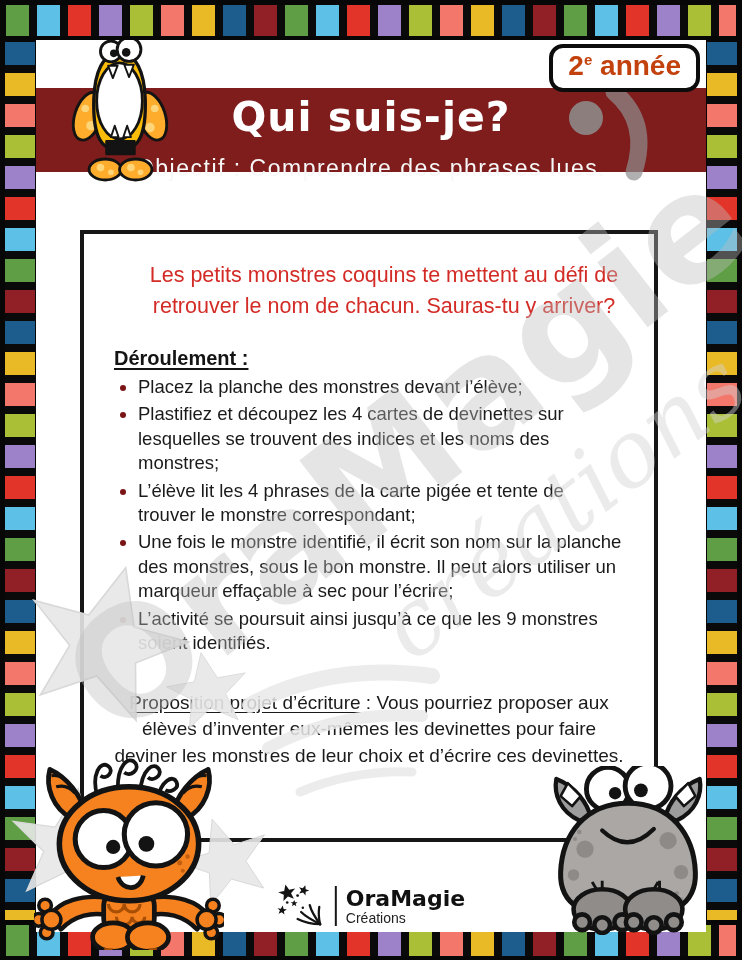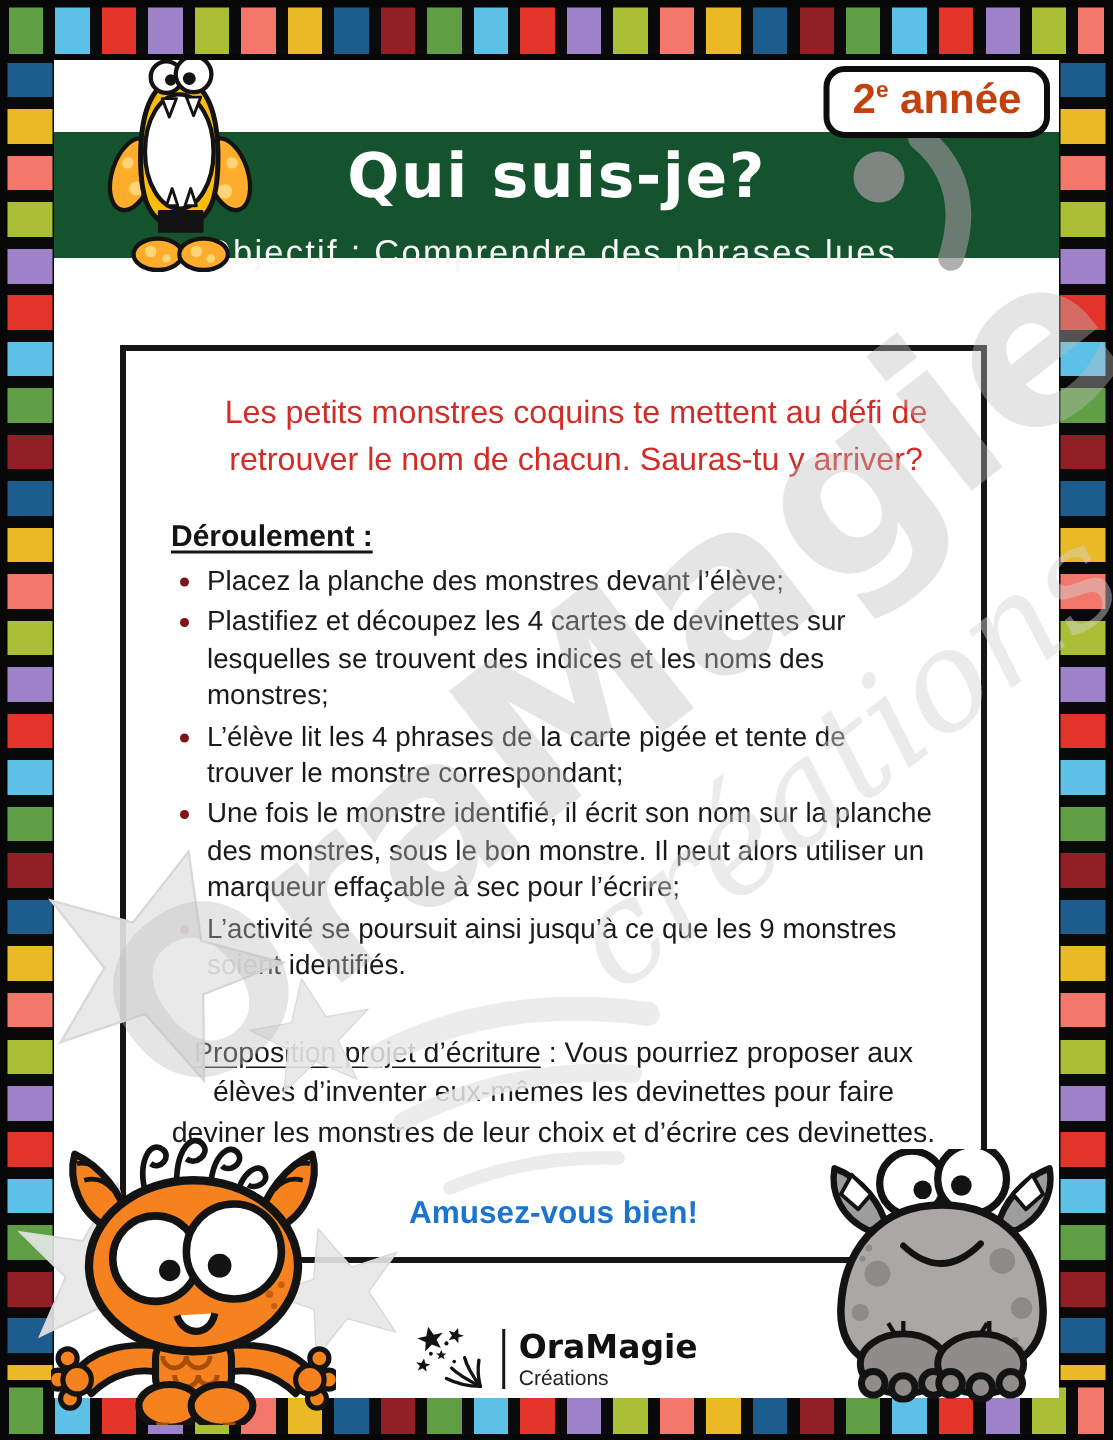--- a/index.html
+++ b/index.html
@@ -39,21 +39,21 @@
       #911f26 248px 271px,#0a0a0a 271px 279px);
   }
   .stripe-left { left:5px; }
   .stripe-right { right:5px; }
 
   .inner-white { position:absolute; z-index:2; left:36px; top:40px; width:670px; height:892px; background:#ffffff; }
 
   
   .header-band {
     position:absolute; z-index:3; left:36px; right:36px; top:88px; height:84px;
-    background:#14532d; color:#fff; text-align:center;
+    background:#7f1d1d; color:#fff; text-align:center;
   }
   .header-title {
     margin:0; padding-top:5px; font-size:41px; font-weight:bold; letter-spacing:1px;
     font-family:"DejaVu Sans","Liberation Sans",sans-serif;
   }
   .header-subtitle { margin-top:14px; font-size:23px; letter-spacing:1.5px; color:#f7f7f7; }
 
   .grade-badge {
     position:absolute; z-index:12; top:44px; right:42px;
     background:#fff; border:4px solid #0c0c0c; border-radius:14px;
@@ -160,21 +160,20 @@
     <ul class="steps-list">
         <li>Placez la planche des monstres devant l’élève;</li>
         <li>Plastifiez et découpez les 4 cartes de devinettes sur lesquelles se trouvent des indices et les noms des monstres;</li>
         <li>L’élève lit les 4 phrases de la carte pigée et tente de trouver le monstre correspondant;</li>
         <li>Une fois le monstre identifié, il écrit son nom sur la planche des monstres, sous le bon monstre. Il peut alors utiliser un marqueur effaçable à sec pour l’écrire;</li>
         <li>L’activité se poursuit ainsi jusqu’à ce que les 9 monstres soient identifiés.</li>
       </ul>
 
     <p class="proposal-text"><span class="proposal-lead">Proposition projet d’écriture</span><span> : Vous pourriez proposer aux élèves d’inventer eux-mêmes les devinettes pour faire deviner les monstres de leur choix et d’écrire ces devinettes.</span></p>
 
-    <p class="closing-text">Amusez-vous bien!</p>
   </div>
 
   <svg class="watermark" viewBox="0 0 742 960">
     <defs>
       <path id="wm-star" d="M0,-10L2.94,-3.09L10,-3.09L4.26,1.18L6.18,8.09L0,4L-6.18,8.09L-4.26,1.18L-10,-3.09L-2.94,-3.09Z"></path>
     </defs>
     <g fill="#e7e7e7" fill-opacity="0.9" stroke="#d8d8d8" stroke-width="0.2">
       <use href="#wm-star" transform="translate(105,645) scale(8) rotate(15)"></use>
       <use href="#wm-star" transform="translate(208,692) scale(4) rotate(-10)"></use>
       <use href="#wm-star" transform="translate(70,848) scale(6) rotate(8)"></use>

